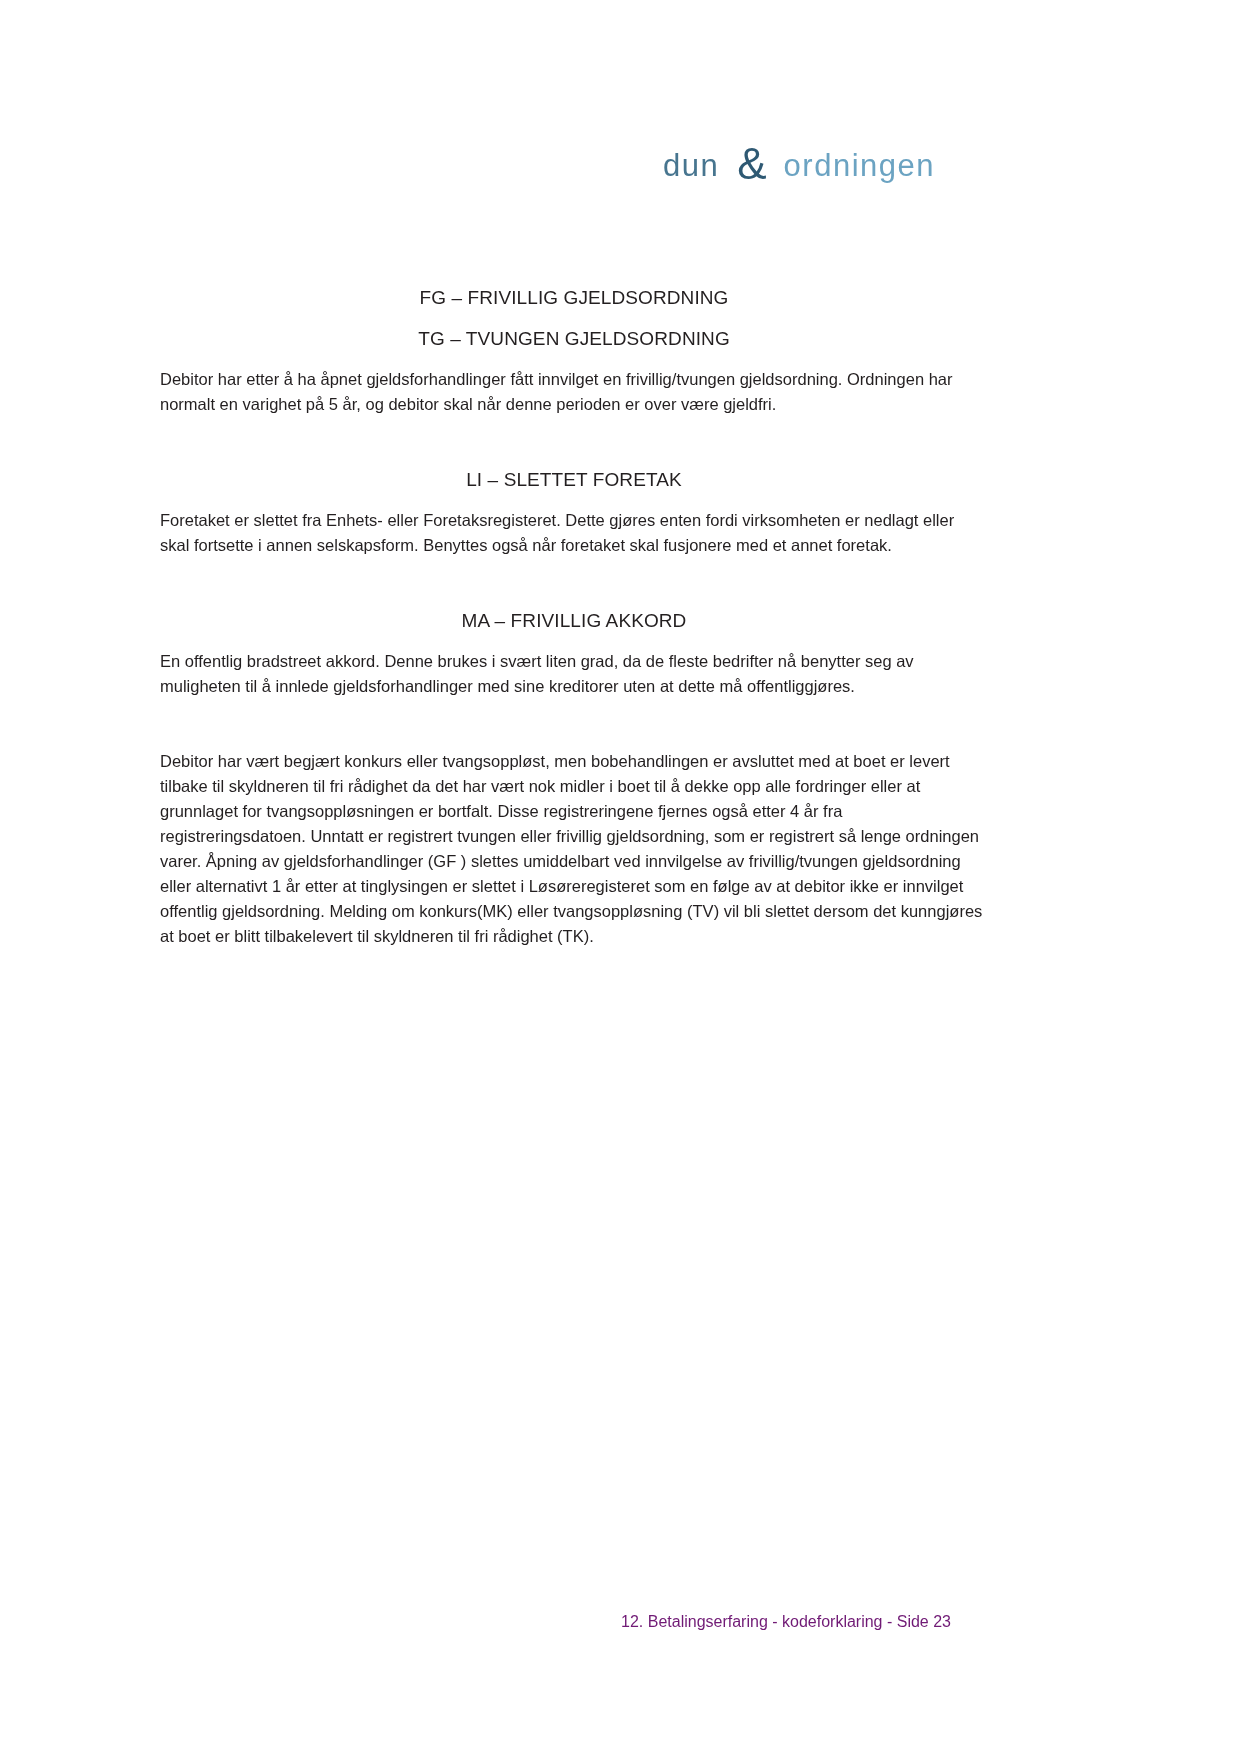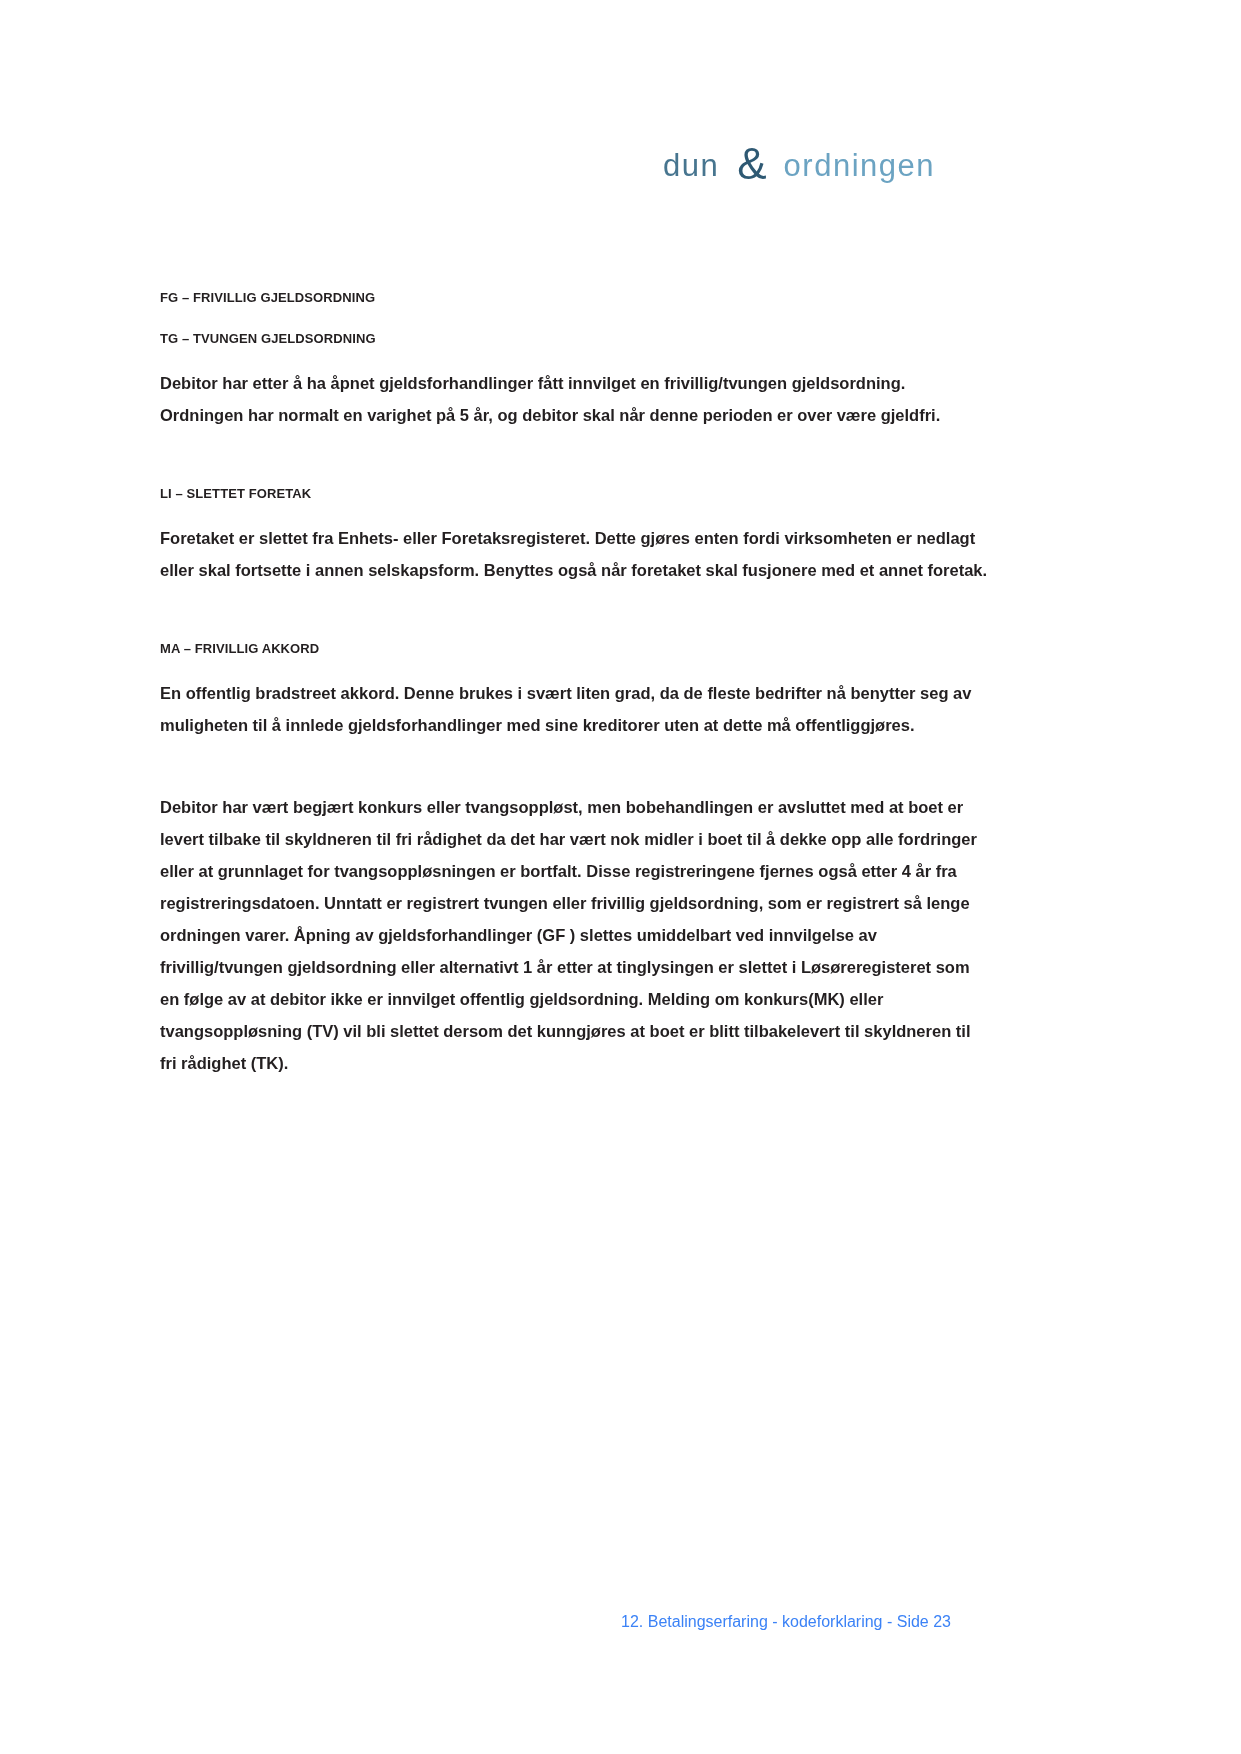--- a/index.html
+++ b/index.html
@@ -43,38 +43,39 @@
   
   .content {
     position: absolute;
     left: 64px;
     top: 205px;
     width: 892px;
   }
   .section { margin-bottom: 50px; }
   .section:last-child { margin-bottom: 0; }
   .section-heading {
-    font-size: 13px;
-    font-weight: 700;
+    font-size: 19px;
+    font-weight: 400;
     line-height: 25px;
     letter-spacing: 0.1px;
+    text-align: center;
   }
   .section-body {
     font-size: 16.5px;
-    font-weight: 700;
-    line-height: 32px;
+    font-weight: 400;
+    line-height: 25px;
   }
   
   .footer {
     position: absolute;
     top: 1548px;
     right: 290px;
     font-size: 16px;
     line-height: 20px;
-    color: #3b82f6;
+    color: #701a75;
     white-space: nowrap;
   }
 </style>
 </head>
 <body>
 
 <div class="page">
 
   <div class="logo">
     <span class="logo-word" style="color: rgb(71, 117, 143);">dun</span>

